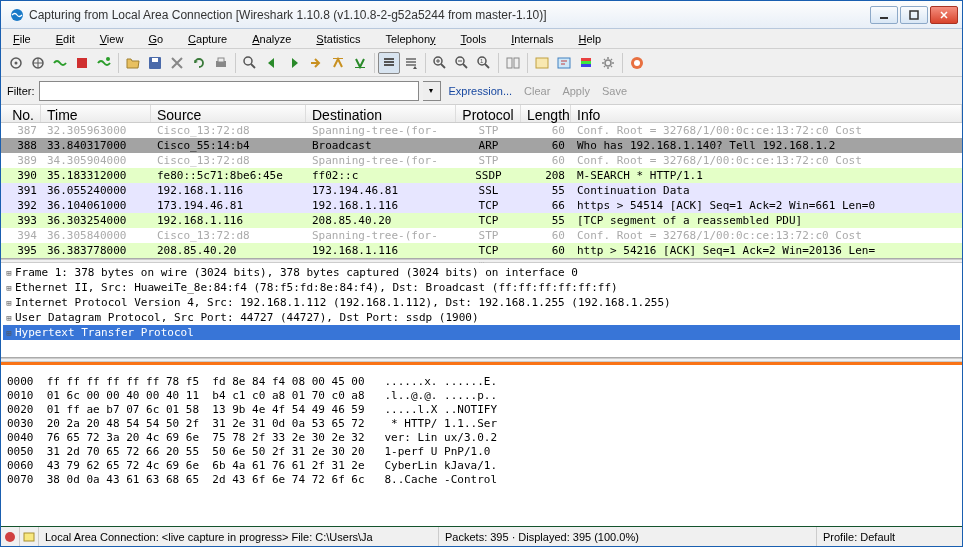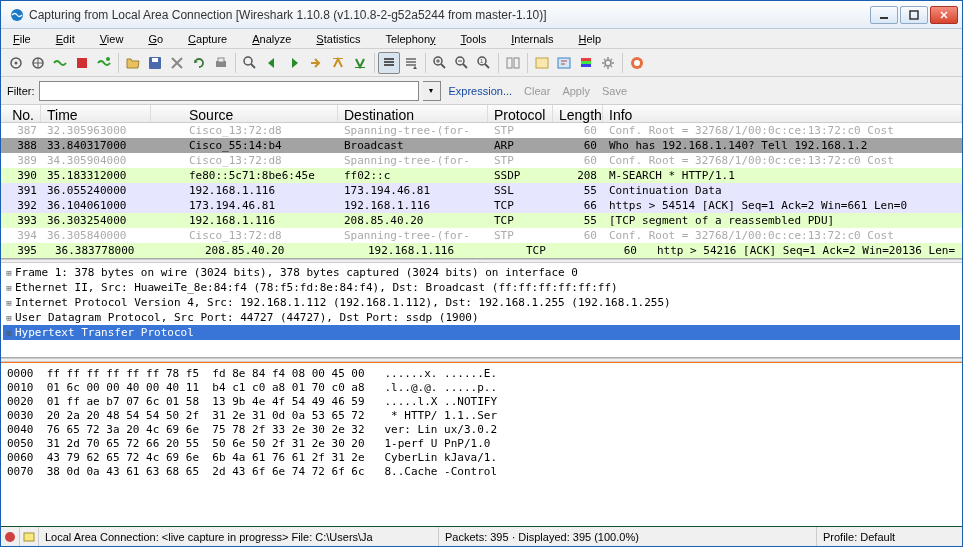--- a/index.html
+++ b/index.html
@@ -21,35 +21,35 @@
 .filter-label { font-size: 11px; }
 .filter-input { flex: 0 0 380px; height: 20px; border: 1px solid #888; padding: 1px 3px; font-size: 11px; }
 .filter-dd { width: 18px; height: 20px; border: 1px solid #888; background: #eee; cursor: pointer; display:flex; align-items:center; justify-content:center; font-size:7px; border-left:none; }
 .filter-link { color: #1848a0; cursor: pointer; padding: 0 4px; }
 .filter-link.disabled { color: #999; }
 .packet-list { flex: 0 0 auto; border-bottom: 1px solid #aaa; overflow: hidden; }
 .pl-header { display: flex; background: linear-gradient(#fdfdfd, #ececec); border-bottom: 1px solid #ccc; height: 18px; }
 .pl-header > div { padding: 2px 6px; border-right: 1px solid #ddd; font-size: 14px; }
 .col-no { width: 40px; text-align: right; padding-right: 4px; }
 .col-time { width: 110px; }
-.col-src { width: 155px; margin-left: 32px; }
+.col-src { width: 155px; }
 .col-dst { width: 150px; }
-.col-proto { width: 65px; }
+.col-proto { width: 65px; text-align: center; }
 .col-len { width: 50px; text-align: right; }
 .col-info { flex: 1; }
 .pl-body { font-family: 'Lucida Console', monospace; font-size: 11px; }
 .pl-row { display: flex; height: 15px; line-height: 15px; }
 .pl-row > div { padding: 0 6px; white-space: nowrap; overflow: hidden; }
 .pl-row .col-no { text-align: right; padding-right: 4px; }
 .splitter { height: 4px; background: #f0f0f0; border-top: 1px solid #ccc; border-bottom: 1px solid #ccc; cursor: ns-resize; text-align:center; color:#999; font-size:6px; line-height:4px; }
 .details-pane { height: 95px; overflow-y: scroll; font-family: 'Lucida Console', monospace; font-size: 11px; padding: 2px 2px; border-bottom: 1px solid #aaa; }
 .detail-row { display: flex; align-items: center; height: 15px; }
 .detail-expand { width: 12px; text-align: center; cursor: pointer; color: #555; font-size: 9px; }
 .detail-row.selected { background: #3875d7; color: #fff; }
-.bytes-pane { flex: 1; overflow-y: scroll; font-family: 'Lucida Console', monospace; font-size: 11px; padding: 4px 6px; border-top: 1px solid #f97316; }
+.bytes-pane { flex: 1; overflow-y: scroll; font-family: 'Lucida Console', monospace; font-size: 11px; padding: 10px 6px; border-top: 3px solid #f97316; }
 .byte-row { white-space: pre; height: 14px; line-height:14px; }
 .statusbar { height: 20px; background: #f0f0f0; border-top: 1px solid #14532d; display: flex; align-items: center; font-size: 11px; }
 .sb-sec { padding: 0 6px; border-right: 1px solid #ccc; height: 100%; display: flex; align-items: center; }
 .sb-sec.fill { flex: 1; }
 .icon-svg { width: 16px; height: 16px; }
 </style>
 </head>
 <body>
 
 <div class="window">
@@ -349,21 +349,21 @@
         </div>
         <div class="pl-row" style="background: rgb(255, 255, 255); color: rgb(170, 170, 170);">
           <div class="col-no">394</div>
           <div class="col-time">36.305840000</div>
           <div class="col-src">Cisco_13:72:d8</div>
           <div class="col-dst">Spanning-tree-(for-</div>
           <div class="col-proto">STP</div>
           <div class="col-len">60</div>
           <div class="col-info">Conf. Root = 32768/1/00:0c:ce:13:72:c0  Cost</div>
         </div>
-        <div class="pl-row" style="background: rgb(228, 255, 199); color: rgb(0, 0, 0); gap: 8px;">
+        <div class="pl-row" style="background: rgb(228, 255, 199); color: rgb(0, 0, 0);">
           <div class="col-no">395</div>
           <div class="col-time">36.383778000</div>
           <div class="col-src">208.85.40.20</div>
           <div class="col-dst">192.168.1.116</div>
           <div class="col-proto">TCP</div>
           <div class="col-len">60</div>
           <div class="col-info">http &gt; 54216 [ACK] Seq=1 Ack=2 Win=20136 Len=</div>
         </div>
       </div>
   </div>

